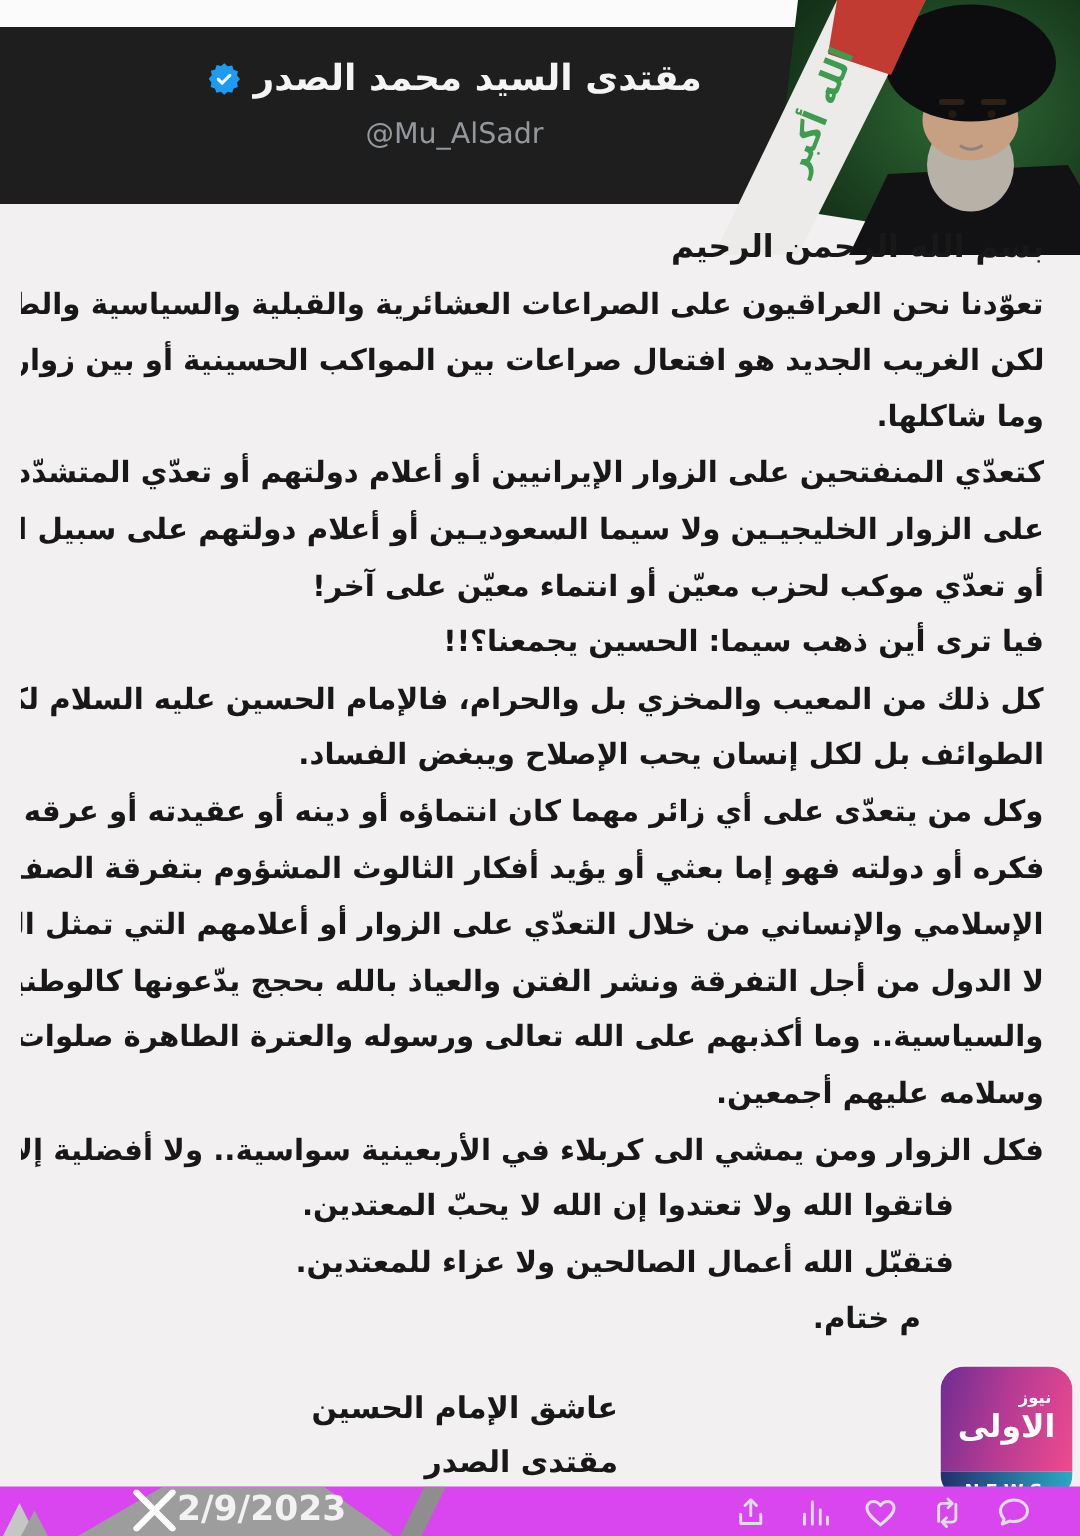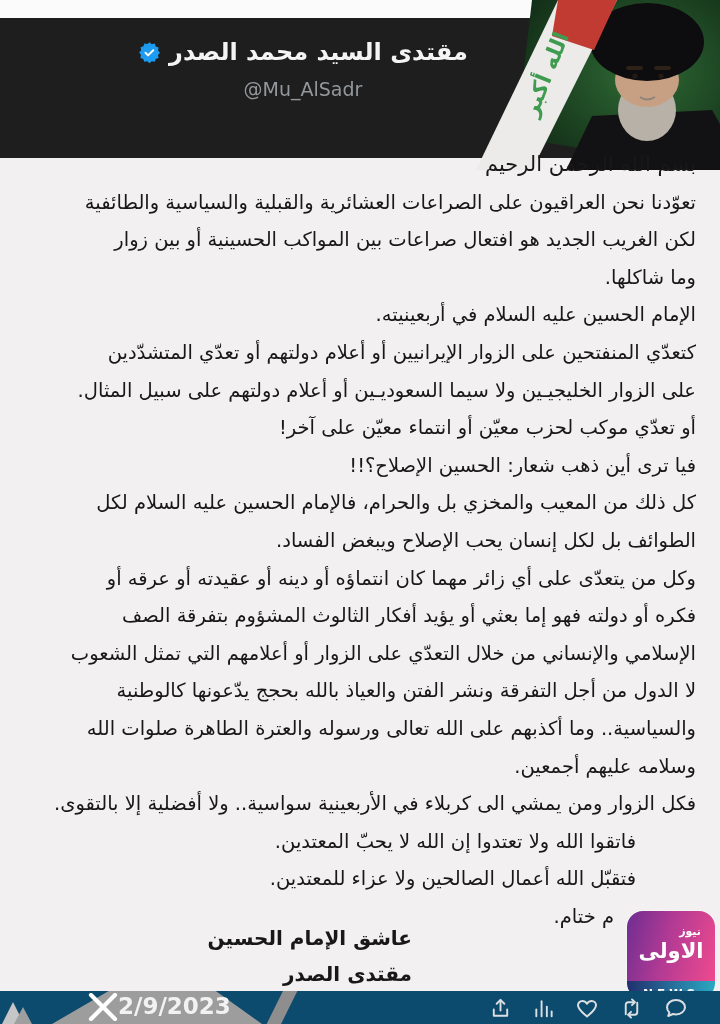--- a/index.html
+++ b/index.html
@@ -3,31 +3,31 @@
 <meta charset="utf-8">
 <style>
   html,body{margin:0;padding:0;}
   body{
     width:720px;height:1024px;position:relative;overflow:hidden;
     background:#f2f0f0;
     font-family:"DejaVu Sans","Liberation Sans",sans-serif;
   }
   
   .top-strip{position:absolute;top:0;left:0;width:720px;height:18px;background:#fbfbfb;}
-  .header{position:absolute;top:18px;left:0;width:720px;height:140px;background:#1e1e1e;}
+  .header{position:absolute;top:18px;left:0;width:720px;height:118px;background:#1e1e1e;}
   .header-text{position:absolute;top:20px;left:0;width:606px;text-align:center;direction:rtl;}
   .display-name{color:#f4f4f4;font-size:24px;font-weight:bold;letter-spacing:0.5px;}
   .display-name .badge{display:inline-block;vertical-align:-4px;margin-right:8px;}
   .handle{color:#94989c;font-size:19px;margin-top:8px;direction:ltr;}
   
   .photo{position:absolute;top:0;right:0;width:280px;height:170px;}
   
   .statement{
     position:absolute;top:146px;right:24px;left:14px;
-    direction:rtl;text-align:right;color:#181818;font-weight:normal;
+    direction:rtl;text-align:right;color:#181818;font-weight:bold;
     font-size:19.5px;
   }
   .line{height:37.6px;line-height:37.6px;white-space:nowrap;overflow:hidden;}
   .line.indent{margin-right:60px;}
   .closing{height:37.6px;line-height:37.6px;margin-right:82px;}
   .signature{
     position:absolute;left:148px;top:920px;width:264px;text-align:right;
     direction:rtl;color:#181818;font-weight:bold;font-size:20px;line-height:36px;
   }
   
@@ -41,21 +41,21 @@
     color:#fff;direction:rtl;
   }
   .news-logo .sub{font-size:11px;font-weight:bold;line-height:10px;align-self:flex-start;margin-right:14px;}
   .news-logo .title{font-size:21px;font-weight:bold;line-height:28px;}
   .news-logo .band{
     height:26px;background:linear-gradient(90deg,#222f6d 0%,#2aa9c3 100%);
     color:#fff;font-size:12px;font-weight:bold;letter-spacing:4px;
     display:flex;align-items:center;justify-content:center;
   }
   
-  .footer{position:absolute;bottom:0;left:0;width:720px;height:33px;background:#0c4a6e;}
+  .footer{position:absolute;bottom:0;left:0;width:720px;height:33px;background:#d946ef;}
   .trapezoid{
     position:absolute;left:52px;top:0;width:210px;height:33px;background:#9d9d9d;
     clip-path:polygon(27% 0,78% 0,100% 100%,0 100%);
   }
   .slash{
     position:absolute;left:258px;top:0;width:48px;height:33px;background:#8e8e8e;
     clip-path:polygon(52% 0,82% 0,48% 100%,18% 100%);
   }
   .footer-date{
     position:absolute;left:118px;top:2px;color:#f2f2f2;font-size:23px;font-weight:bold;
@@ -119,25 +119,24 @@
     <text x="96" y="118" fill="#3f9b4f" font-size="22" font-weight="bold" transform="rotate(-68 96 118)">الله أكبر</text>
   </g>
 </svg>
 
 <div class="statement">
   <div class="line" style="font-size:21px">بسم الله الرحمن الرحيم</div>
   <div>
       <div class="line">تعوّدنا نحن العراقيون على الصراعات العشائرية والقبلية والسياسية والطائفية</div>
       <div class="line">لكن الغريب الجديد هو افتعال صراعات بين المواكب الحسينية أو بين زوار</div>
       <div class="line">وما شاكلها.</div>
-      <div class="line">الإمام الحسين عليه السلام في أربعينيته.</div>
       <div class="line">كتعدّي المنفتحين على الزوار الإيرانيين أو أعلام دولتهم أو تعدّي المتشدّدين</div>
       <div class="line">على الزوار الخليجيـين ولا سيما السعوديـين أو أعلام دولتهم على سبيل المثال.</div>
       <div class="line">أو تعدّي موكب لحزب معيّن أو انتماء معيّن على آخر!</div>
-      <div class="line">فيا ترى أين ذهب شعار: الحسين الإصلاح؟!!</div>
+      <div class="line">فيا ترى أين ذهب سيما: الحسين يجمعنا؟!!</div>
       <div class="line">كل ذلك من المعيب والمخزي بل والحرام، فالإمام الحسين عليه السلام لكل</div>
       <div class="line">الطوائف بل لكل إنسان يحب الإصلاح ويبغض الفساد.</div>
       <div class="line">وكل من يتعدّى على أي زائر مهما كان انتماؤه أو دينه أو عقيدته أو عرقه أو</div>
       <div class="line">فكره أو دولته فهو إما بعثي أو يؤيد أفكار الثالوث المشؤوم بتفرقة الصف</div>
       <div class="line">الإسلامي والإنساني من خلال التعدّي على الزوار أو أعلامهم التي تمثل الشعوب</div>
       <div class="line">لا الدول من أجل التفرقة ونشر الفتن والعياذ بالله بحجج يدّعونها كالوطنية</div>
       <div class="line">والسياسية.. وما أكذبهم على الله تعالى ورسوله والعترة الطاهرة صلوات الله</div>
       <div class="line">وسلامه عليهم أجمعين.</div>
       <div class="line">فكل الزوار ومن يمشي الى كربلاء في الأربعينية سواسية.. ولا أفضلية إلا بالتقوى.</div>
       <div class="line indent">فاتقوا الله ولا تعتدوا إن الله لا يحبّ المعتدين.</div>

